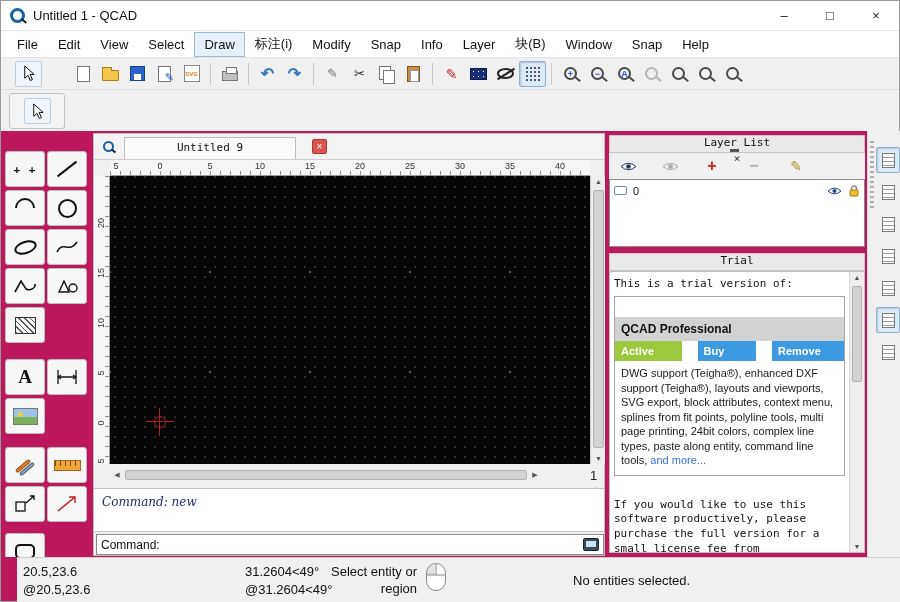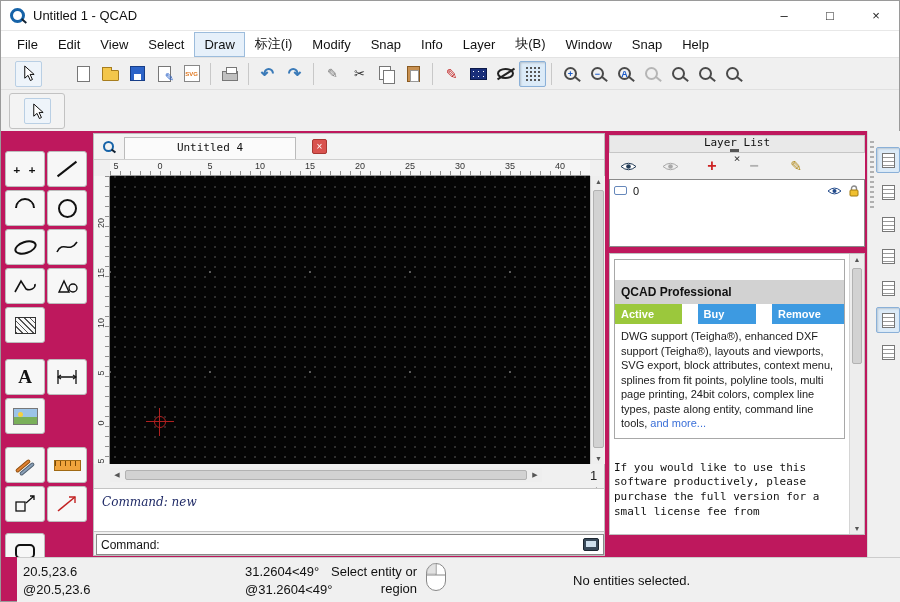--- a/index.html
+++ b/index.html
@@ -360,21 +360,21 @@
         </svg>
       </div>
     <div class="pal" style="left:4px;top:402px">
         <span class="t-round"></span>
       </div>
   </div>
 
   <div class="mdi">
     <div class="tabbar">
       <span class="tab-logo"></span>
-      <span class="doc-tab">Untitled 4</span>
+      <span class="doc-tab">Untitled 9</span>
       <span class="tab-close">×</span>
     </div>
     <div class="hruler">
       <i class="ticks"></i>
       <span class="ht" style="left:6px">5</span>
       <span class="ht" style="left:50px">0</span>
       <span class="ht" style="left:100px">5</span>
       <span class="ht" style="left:150px">10</span>
       <span class="ht" style="left:200px">15</span>
       <span class="ht" style="left:250px">20</span>
@@ -458,22 +458,27 @@
           </svg>
         <svg width="12" height="12">
             <path d="M3.5,5 V3.5 a2.5,2.5 0 0 1 5,0 V5" fill="none" stroke="#8a8a8a" stroke-width="1.4"></path>
             <rect x="2" y="5" width="8" height="6" rx="1" fill="#f0c030" stroke="#a27a10"></rect>
           </svg>
       </div>
     </div>
   </div>
 
   <div class="trialdock">
+    <div class="dock-title">
+      <span>Trial</span>
+      <span class="sp"></span>
+    </div>
     <div class="trial-content">
       <div class="trial-inner">
+        <div class="t-head">This is a trial version of:</div>
         <div class="t-panel">
           <div class="t-prod">QCAD Professional</div>
           <div class="t-btns">
             <span class="t-btn" style="flex:1;background:#9bc83c">Active</span>
             <span class="t-btn" style="flex:0.85;background:#3d9ae1">Buy</span>
             <span class="t-btn" style="flex:1.1;background:#3d9ae1;border-right:none">Remove</span>
           </div>
           <div class="t-desc"><span>DWG support (Teigha®), enhanced DXF support (Teigha®), layouts and viewports, SVG export, block attributes, context menu, splines from fit points, polyline tools, multi page printing, 24bit colors, complex line types, paste along entity, command line tools, </span><span class="t-link">and more...</span></div>
         </div>
         <div class="t-foot">If you would like to use this software productively, please purchase the full version for a small license fee from</div>

